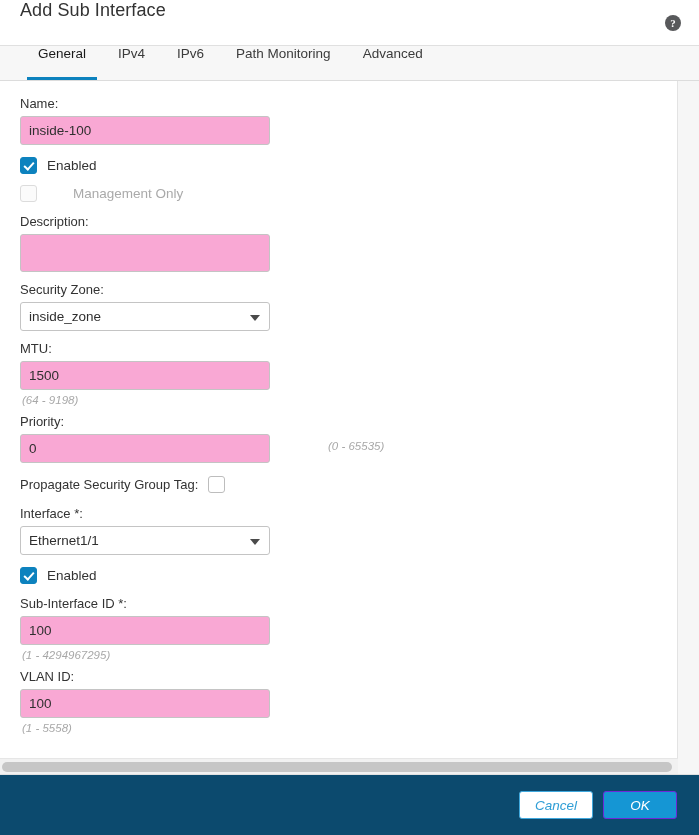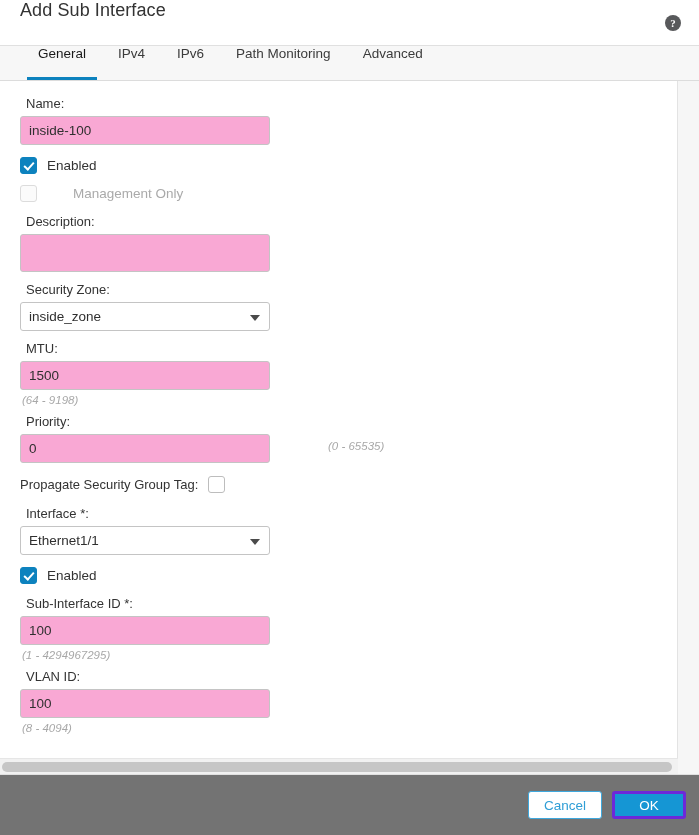--- a/index.html
+++ b/index.html
@@ -109,21 +109,21 @@
     height: 100%;
     background: #ffffff;
     border-right: 1px solid #e3e3e3;
     box-sizing: border-box;
     padding: 14px 0 0 20px;
   }
 
   .field-label {
     font-size: 13px;
     color: #333333;
-    margin: 0 0 4px 6px;
+    margin: 0 0 4px 0;
     line-height: 17px;
   }
 
   .text-input {
     width: 250px;
     height: 29px;
     border: 1px solid #c4c4c4;
     border-radius: 3px;
     background: #f9a8d4;
     font-size: 13.5px;
@@ -258,27 +258,28 @@
     height: 10px;
     background: #c6c6c6;
     border-radius: 5px;
     cursor: pointer;
   }
 
   
   .footer {
     flex: 0 0 61px;
     height: 61px;
-    background: #737373;
+    background: #0c4a6e;
     border-top: 1px solid #e0e0e0;
     display: flex;
     align-items: center;
     justify-content: flex-end;
-    padding-right: 13px;
-    box-sizing: border-box;
+    padding-right: 22px;
+    box-sizing: border-box;
+    font-style: italic;
   }
   .btn {
     height: 28px;
     min-width: 74px;
     border-radius: 3px;
     font-size: 13.5px;
     font-family: "Liberation Sans", sans-serif;
     cursor: pointer;
     box-sizing: border-box;
     display: inline-flex;
@@ -287,21 +288,21 @@
     padding: 0 14px;
   }
   .btn-cancel {
     background: #ffffff;
     border: 1px solid #3fa8dd;
     color: #2f9ed6;
     margin-right: 10px;
   }
   .btn-ok {
     background: #1596d4;
-    border: 3px solid #6d28d9;
+    border: 1px solid #6d28d9;
     color: #ffffff;
   }
 </style>
 </head>
 <body>
 
 <div class="dialog">
 
   <div class="titlebar">
     <div class="dialog-title">Add Sub Interface</div>
@@ -411,21 +412,21 @@
         <div class="field-label">Sub-Interface ID *:</div>
         <input class="text-input" type="text" value="100" style="">
         <div class="hint">(1 - 4294967295)</div>
       </div>
 
       <div class="row-gap-sm"></div>
 
       <div class="field-block">
         <div class="field-label">VLAN ID:</div>
         <input class="text-input" type="text" value="100" style="">
-        <div class="hint">(8 - 4094)</div>
+        <div class="hint">(1 - 5558)</div>
       </div>
 
     </div>
 
     <div class="hscroll-track">
       <div class="hscroll-thumb"></div>
     </div>
   </div>
 
   <div class="footer">

